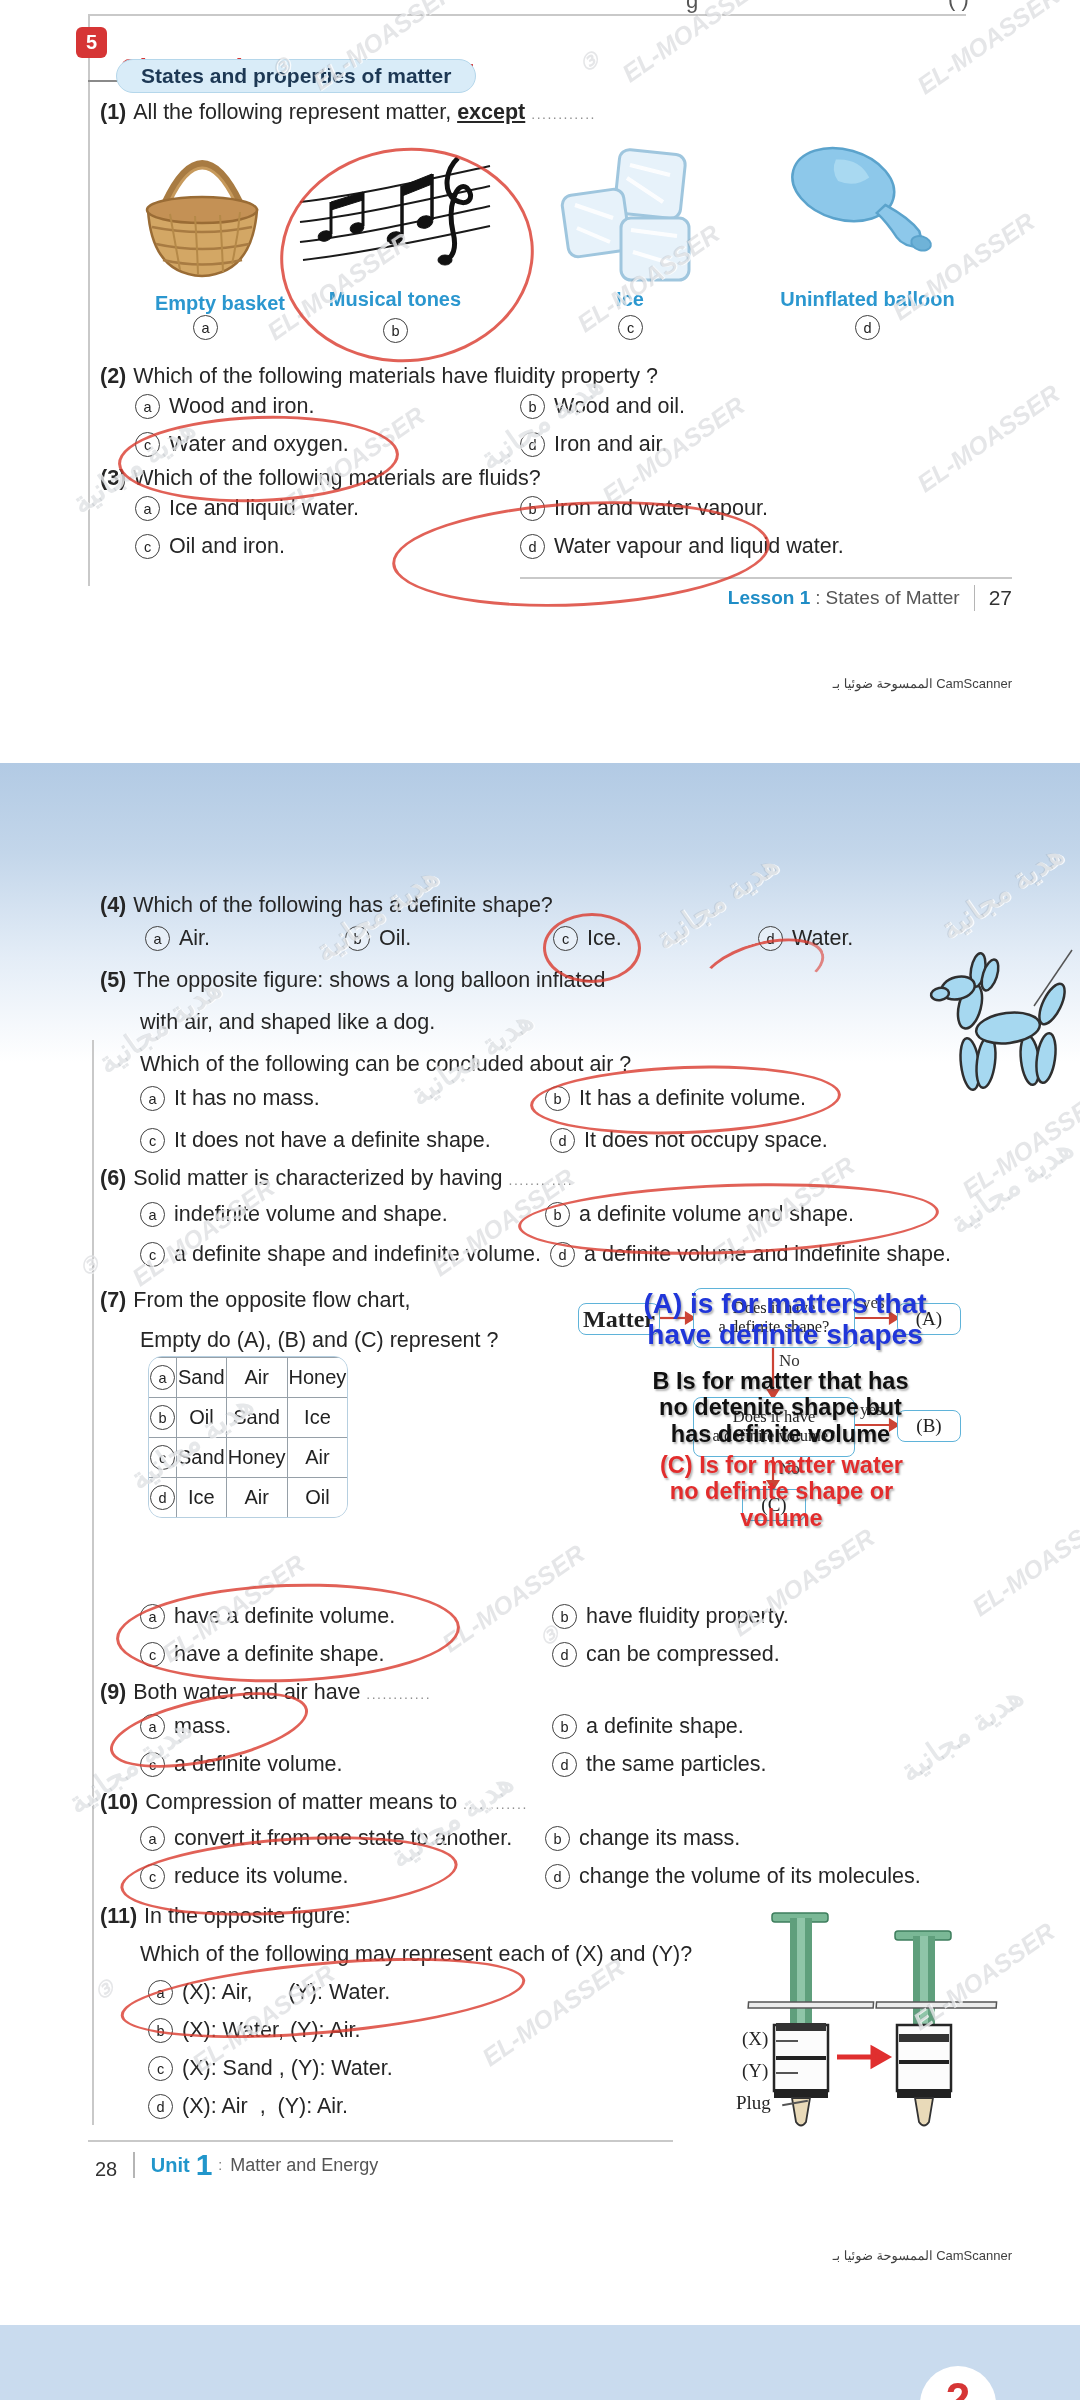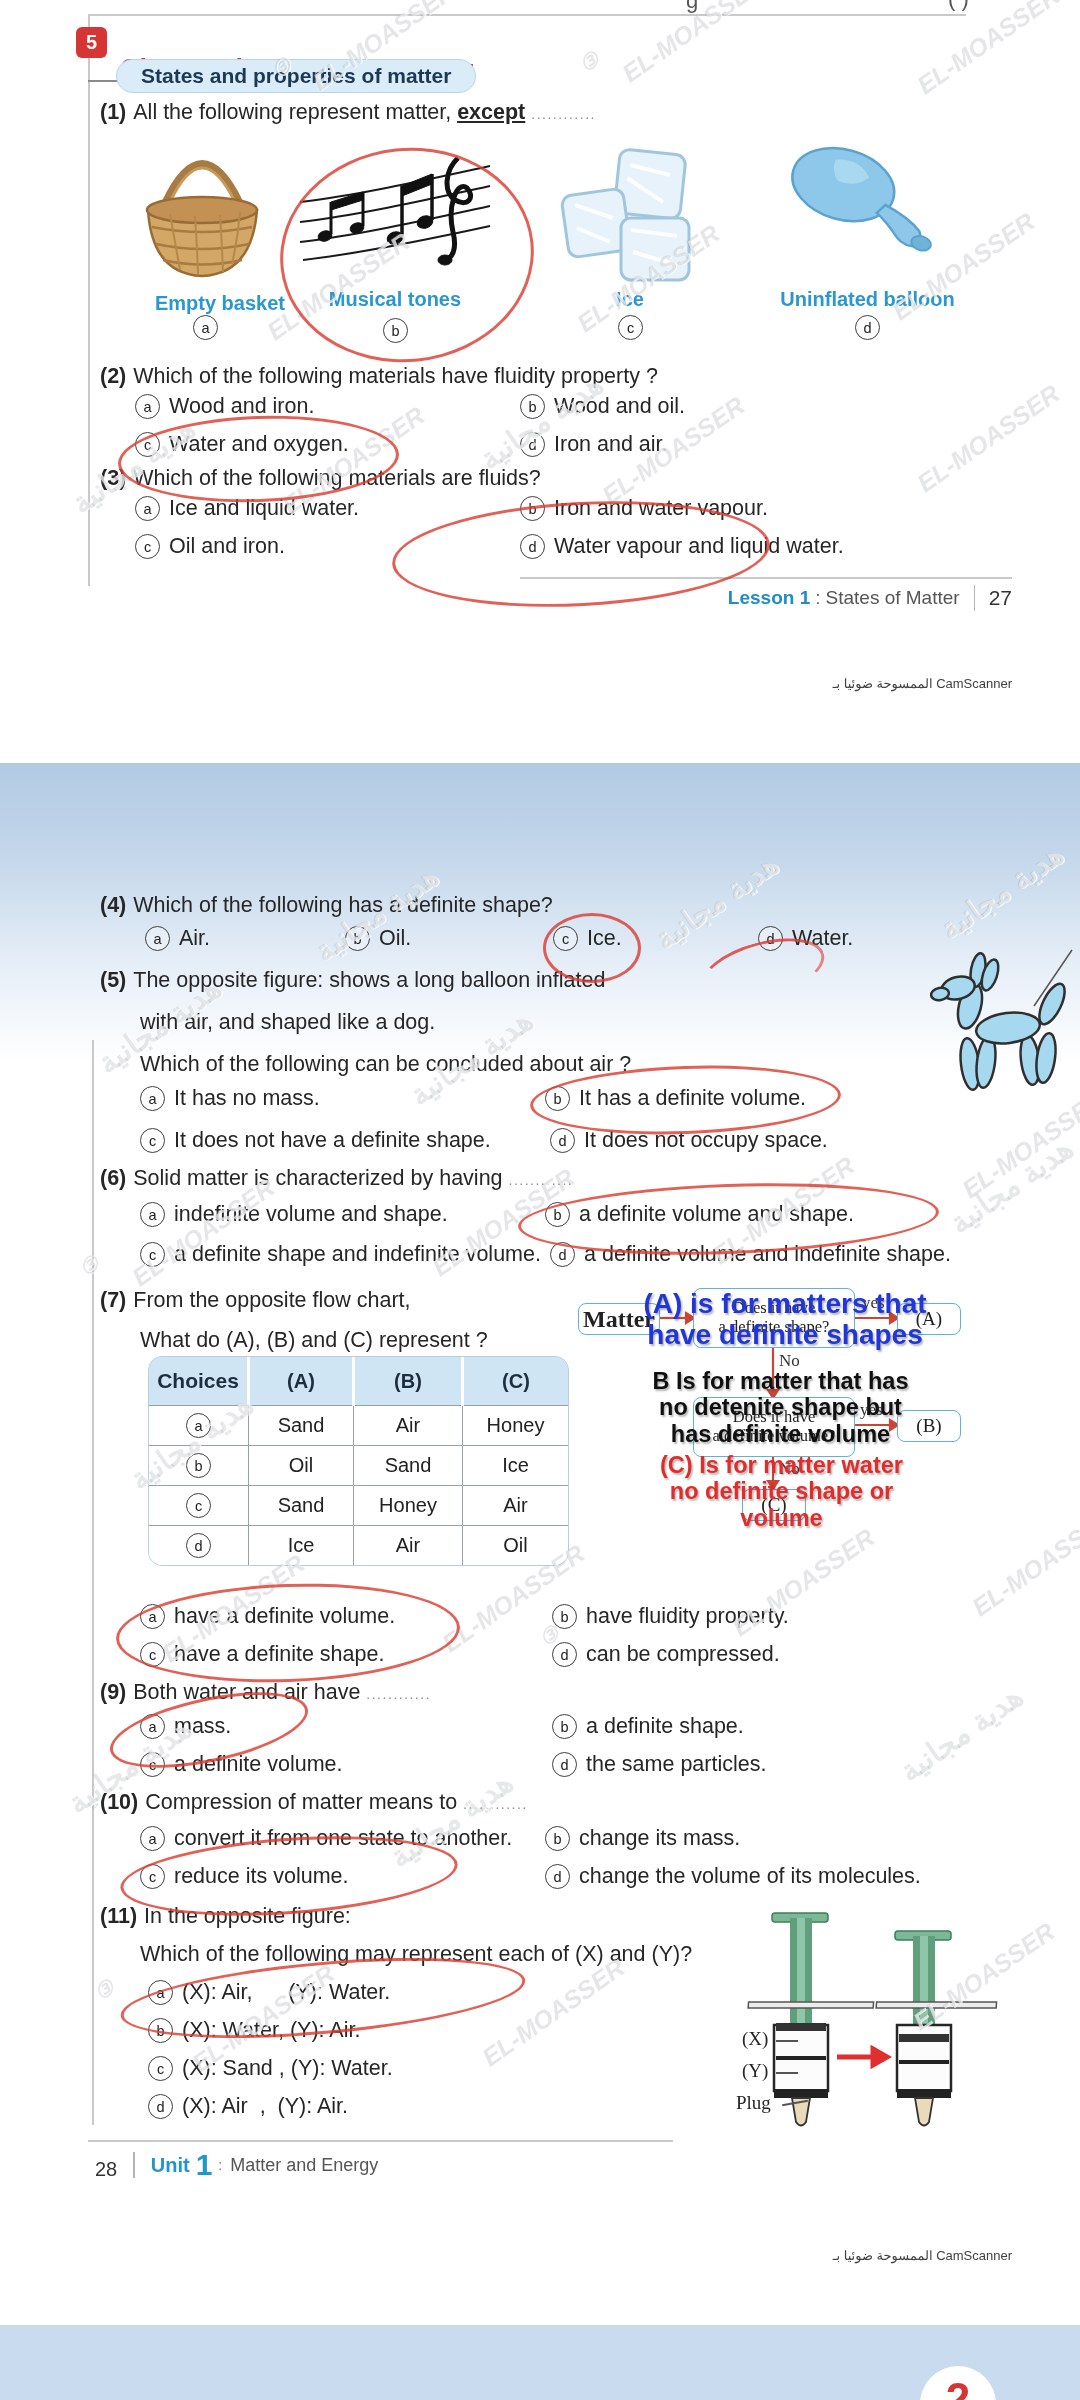--- a/index.html
+++ b/index.html
@@ -199,31 +199,25 @@
     </g>
   </svg>
 
   <div class="qt" style="left:100px;top:1166px;"><span class="qn">(6)</span><span>Solid matter is characterized by having </span><span class="dots">............</span></div>
   <div class="opt" style="left:140px;top:1202px;"><span class="lt">a</span><span class="ot">indefinite volume and shape.</span></div>
   <div class="opt" style="left:545px;top:1202px;"><span class="lt">b</span><span class="ot">a definite volume and shape.</span></div>
   <div class="opt" style="left:140px;top:1242px;"><span class="lt">c</span><span class="ot">a definite shape and indefinite volume.</span></div>
   <div class="opt" style="left:550px;top:1242px;"><span class="lt">d</span><span class="ot">a definite volume and indefinite shape.</span></div>
 
   <div class="qt" style="left:100px;top:1288px;"><span class="qn">(7)</span><span>From the opposite flow chart,</span></div>
-  <div class="qt" style="left:140px;top:1328px;">What do (A), (B) and (C) represent ?</div>
+  <div class="qt" style="left:140px;top:1328px;">Empty do (A), (B) and (C) represent ?</div>
 
   <div class="tblwrap" style="left:148px;top:1356px;">
     <table class="choices">
       <tbody>
-          <tr>
-        <th style="width:96px;">Choices</th>
-        <th style="width:100px;">(A)</th>
-        <th style="width:104px;">(B)</th>
-        <th style="width:102px;">(C)</th>
-      </tr>
       <tr>
         <td>
               <span class="lt" style="margin:0 auto;">a</span>
             </td>
         <td>Sand</td>
         <td>Air</td>
         <td>Honey</td>
       </tr>
       <tr>
         <td>

